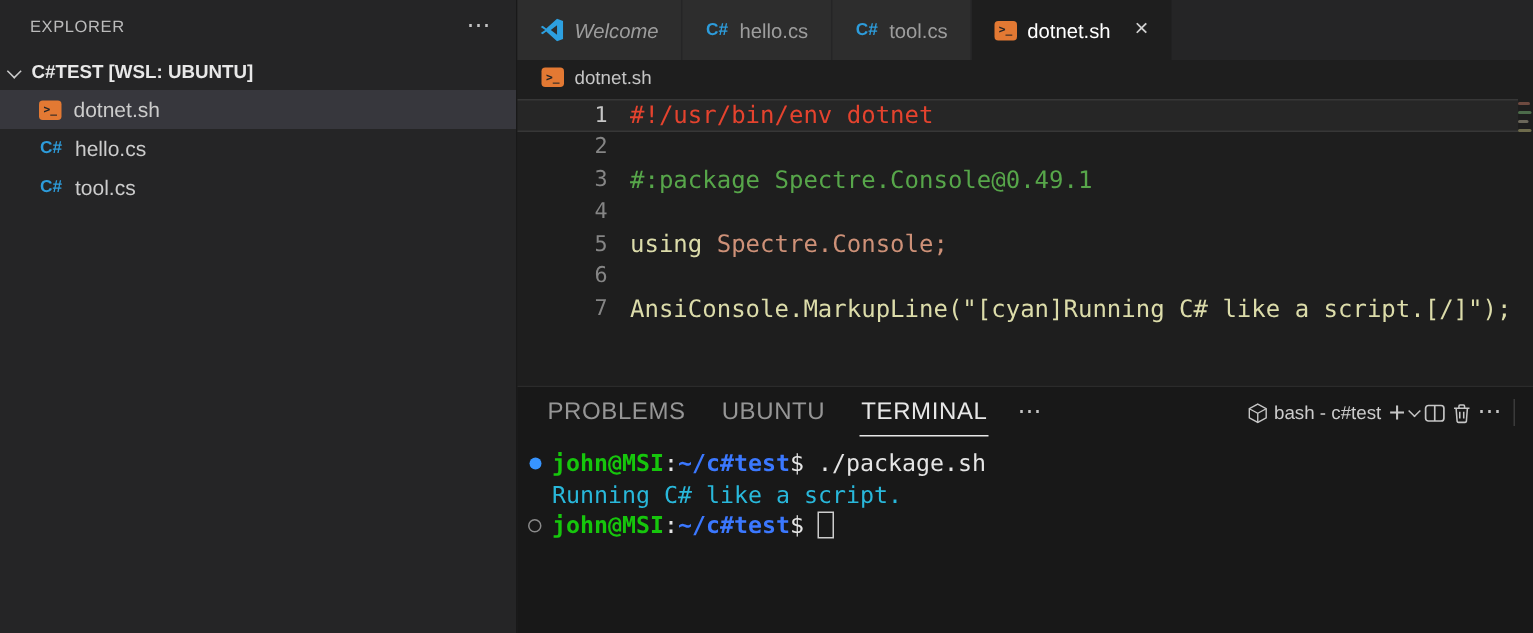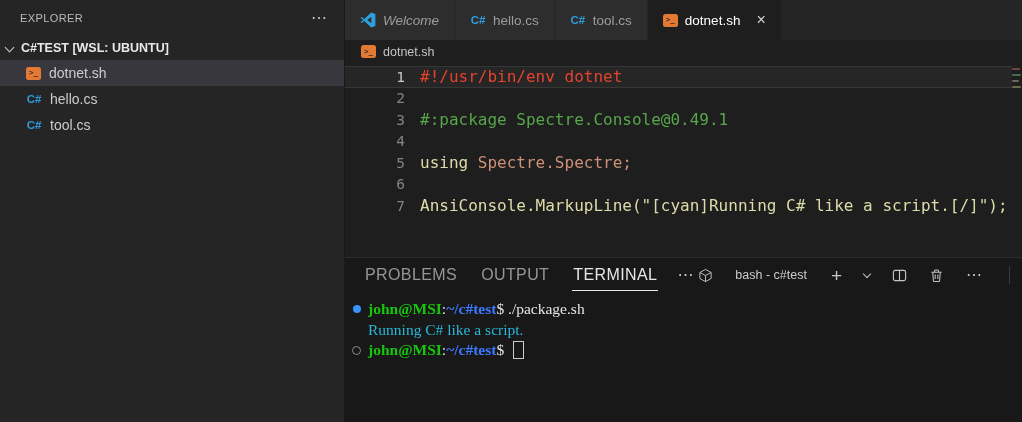--- a/index.html
+++ b/index.html
@@ -48,30 +48,30 @@
   .mm-dash{position:absolute;left:1px;height:2px;border-radius:1px;}
 
   
   .panel{height:165px;background:#181818;border-top:1px solid #2b2b2b;box-sizing:border-box;}
   .panel-header{height:34px;display:flex;align-items:center;padding:0 12px 0 20px;}
   .panel-tabs{display:flex;align-items:center;gap:24px;}
   .panel-tab{font-size:16px;letter-spacing:.4px;color:#969696;cursor:pointer;position:relative;}
   .panel-tab.active{color:#e7e7e7;}
   .panel-tab.active::after{content:"";position:absolute;left:-1px;right:-1px;bottom:-7px;height:1px;background:#e7e7e7;}
   .panel-more{margin-left:20px;}
-  .panel-right{margin-left:auto;display:flex;align-items:center;gap:22px;color:#c5c5c5;}
+  .panel-right{margin-left:auto;display:flex;align-items:center;gap:3px;color:#c5c5c5;}
   .pr-label{font-size:12.5px;color:#cccccc;margin-right:2px;}
   .plus{font-size:19px;font-weight:300;line-height:1;cursor:pointer;}
   .chev-sm{width:5px;height:5px;border-right:1.3px solid #c5c5c5;border-bottom:1.3px solid #c5c5c5;transform:rotate(45deg);margin-bottom:2px;cursor:pointer;}
   .icon-btn{display:flex;align-items:center;cursor:pointer;}
   .v-divider{width:1px;height:18px;background:#3a3a3a;margin-left:4px;}
 
   
   .terminal{padding-top:7px;font-family:"DejaVu Sans Mono",monospace;font-size:15.5px;cursor:text;}
-  .t-line{height:20.5px;display:flex;align-items:center;white-space:pre;font-family:Liberation Serif, serif;}
+  .t-line{height:20.5px;display:flex;align-items:center;white-space:pre;}
   .t-gutter{width:23px;flex:none;display:flex;align-items:center;justify-content:center;}
   .dot-filled{width:8px;height:8px;border-radius:50%;background:#3794ff;}
   .dot-hollow{width:7px;height:7px;border-radius:50%;border:1px solid #8a8a8a;box-sizing:content-box;}
   .t-green{color:#16c60c;font-weight:bold;}
   .t-blue{color:#3b78ff;font-weight:bold;}
   .t-cyan{color:#29b8db;}
   .t-white{color:#e5e5e5;}
   .t-cursor{display:inline-block;width:9px;height:16px;border:1px solid #cccccc;margin-left:9px;}
 </style>
 </head>
@@ -143,21 +143,21 @@
       <div class="code-line">
         <span class="ln">3</span>
         <span class="code"><span class="c-green">#:package Spectre.Console@0.49.1</span></span>
       </div>
       <div class="code-line">
         <span class="ln">4</span>
         <span class="code"></span>
       </div>
       <div class="code-line">
         <span class="ln">5</span>
-        <span class="code"><span class="c-yellow">using </span><span class="c-orange">Spectre.Spectre;</span></span>
+        <span class="code"><span class="c-yellow">using </span><span class="c-orange">Spectre.Console;</span></span>
       </div>
       <div class="code-line">
         <span class="ln">6</span>
         <span class="code"></span>
       </div>
       <div class="code-line">
         <span class="ln">7</span>
         <span class="code"><span class="c-yellow">AnsiConsole.MarkupLine("[cyan]Running C# like a script.[/]");</span></span>
       </div>
       <div class="minimap">
@@ -165,21 +165,21 @@
         <div class="mm-dash" style="top:9px;width:9px;background:#4c6b4a;"></div>
         <div class="mm-dash" style="top:15px;width:7px;background:#6b675a;"></div>
         <div class="mm-dash" style="top:21px;width:9px;background:#6e6b4c;"></div>
       </div>
     </div>
 
     <div class="panel">
       <div class="panel-header">
         <div class="panel-tabs">
           <span class="panel-tab">PROBLEMS</span>
-          <span class="panel-tab">OUTPUT</span>
+          <span class="panel-tab">UBUNTU</span>
           <span class="panel-tab active">TERMINAL</span>
         </div>
         <span class="dots panel-more">⋯</span>
         <div class="panel-right">
           <span class="icon-btn">
             <svg viewBox="0 0 16 16" width="15" height="15" fill="none" stroke="#c5c5c5" stroke-width="1">
               <path d="M8 1.5 L14 4.8 V11.2 L8 14.5 L2 11.2 V4.8 Z"></path>
                 <path d="M2 4.8 L8 8 L14 4.8"></path>
                 <path d="M8 8 V14.5"></path>
             </svg>

